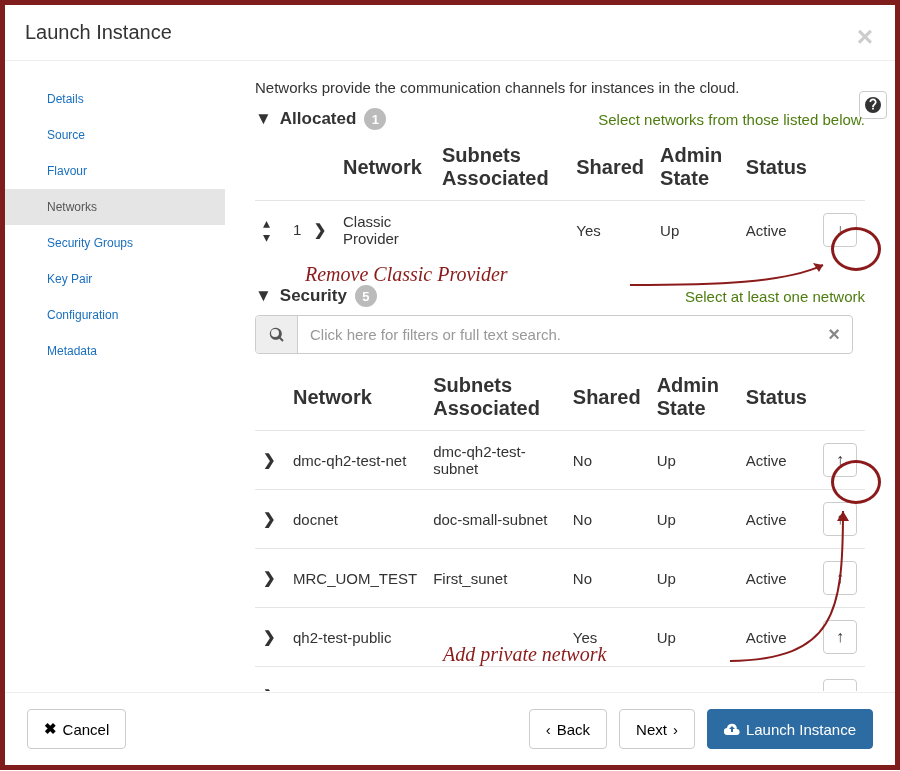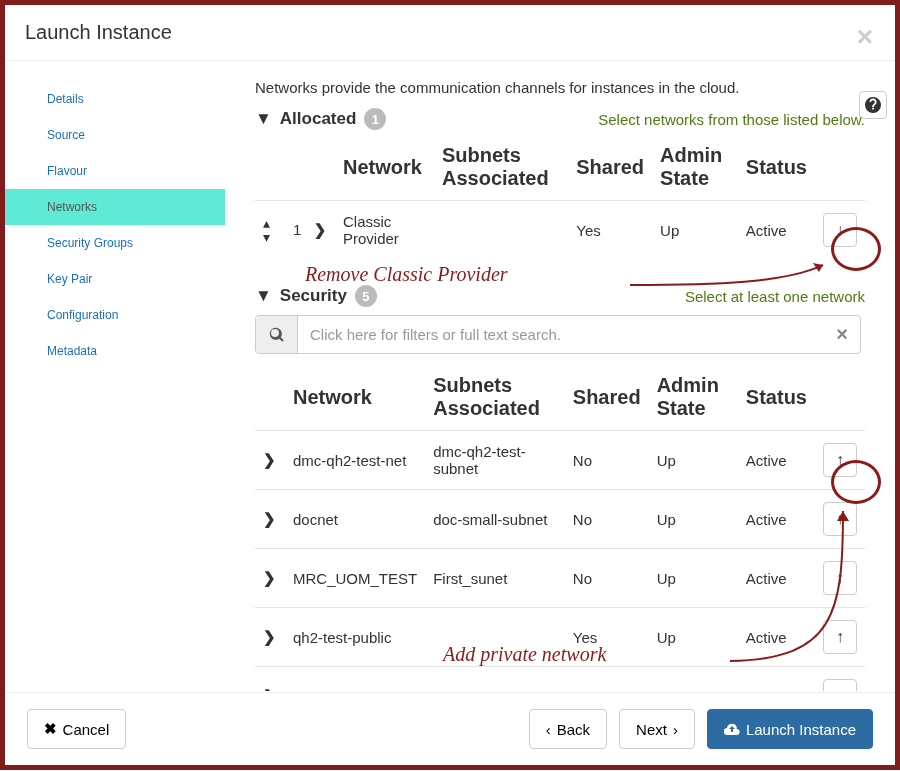--- a/index.html
+++ b/index.html
@@ -5,34 +5,34 @@
   html,body{margin:0;padding:0;font-family:"Helvetica Neue",Helvetica,Arial,sans-serif;font-size:15px;color:#333;background:#fff;}
   *{box-sizing:border-box;}
   .modal{width:900px;height:770px;border:5px solid #7f1d1d;position:relative;}
   .modal-header{padding:16px 20px;border-bottom:1px solid #eee;}
   .modal-title{font-size:20px;color:#333;margin:0;font-weight:500;}
   .close-x{position:absolute;top:18px;right:22px;font-size:28px;color:#ccc;font-weight:bold;cursor:pointer;line-height:1;}
   .help-btn{position:absolute;top:86px;right:8px;width:28px;height:28px;border:1px solid #ccc;border-radius:4px;background:#fff;display:flex;align-items:center;justify-content:center;font-weight:bold;font-size:18px;cursor:pointer;}
   .body{display:flex;height:calc(100% - 130px);}
   .sidebar{width:220px;padding:20px 0;}
   .sidebar-item{padding:11px 20px 11px 42px;color:#1a6fbe;cursor:pointer;font-size:12px;}
-  .sidebar-item.active{background:#5eead4;color:#555;}
+  .sidebar-item.active{background:#e5e5e5;color:#555;}
   .main{flex:1;padding:18px 30px 0 30px;overflow:auto;position:relative;}
   .intro{margin:0 0 12px 0;color:#333;}
   .section-row{display:flex;justify-content:space-between;align-items:center;margin-bottom:4px;}
   .section-title{font-weight:bold;font-size:17px;display:flex;align-items:center;gap:8px;}
   .badge{display:inline-flex;align-items:center;justify-content:center;min-width:22px;height:22px;border-radius:11px;background:#bbb;color:#fff;font-size:13px;font-weight:bold;}
   .section-hint{color:#4d7c0f;font-size:15px;}
   table{width:100%;border-collapse:collapse;}
   th{text-align:left;font-weight:bold;padding:10px 8px;font-size:20px;}
   td{padding:12px 8px;border-top:1px solid #e5e5e5;font-size:15px;}
   .sort-icon{font-size:14px;display:inline-block;line-height:1;}
   .expand-caret{font-size:15px;font-weight:bold;cursor:pointer;}
   .action-btn{width:34px;height:34px;border:1px solid #ccc;border-radius:4px;background:#fff;display:flex;align-items:center;justify-content:center;cursor:pointer;font-size:16px;font-weight:bold;}
-  .filter-row{display:flex;margin:8px 4px 10px 0;border:1px solid #ccc;border-radius:4px;overflow:hidden;}
+  .filter-row{display:flex;margin:8px 12px 10px 0;border:1px solid #ccc;border-radius:4px;overflow:hidden;}
   .filter-icon{width:42px;background:#eee;border-right:1px solid #ccc;display:flex;align-items:center;justify-content:center;color:#555;}
   .filter-input{flex:1;border:none;padding:10px 12px;font-size:15px;outline:none;color:#333;}
   .filter-input::placeholder{color:#999;}
   .filter-clear{width:36px;display:flex;align-items:center;justify-content:center;color:#888;font-size:20px;font-weight:bold;cursor:pointer;}
   .footer{position:absolute;left:0;right:0;bottom:0;border-top:1px solid #eee;padding:16px 22px;display:flex;justify-content:space-between;background:#fff;}
   .btn{border:1px solid #ccc;background:#fff;border-radius:4px;padding:10px 16px;font-size:15px;cursor:pointer;display:inline-flex;align-items:center;gap:6px;}
   .btn-primary{background:#2d6ca2;color:#fff;border-color:#2d6ca2;}
   .footer-right{display:flex;gap:12px;}
   
   .ann-circle{position:absolute;border:3px solid #8b1a1a;border-radius:50%;pointer-events:none;}

